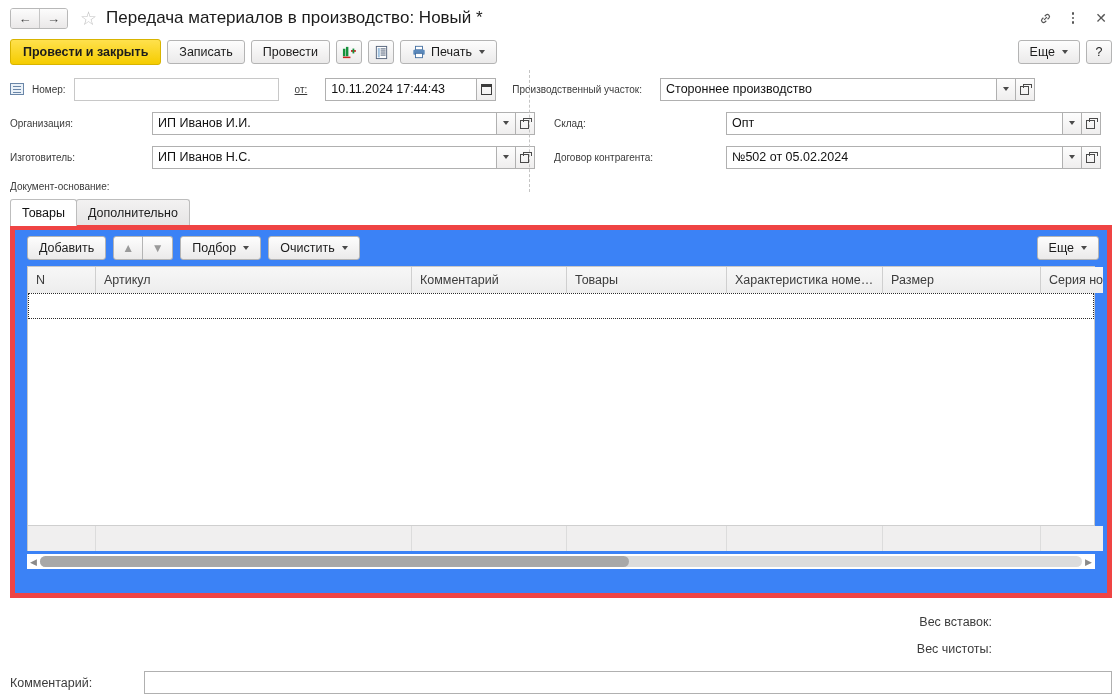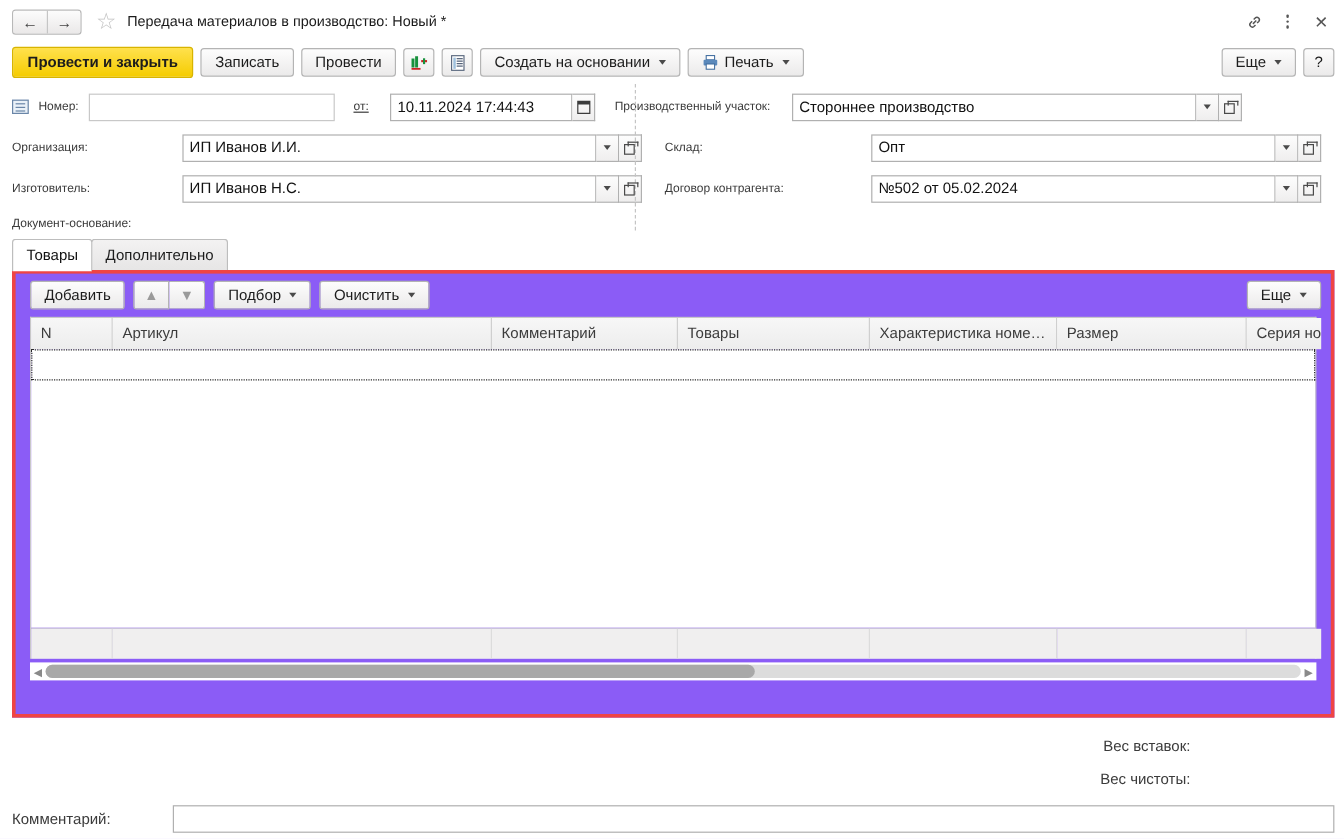--- a/index.html
+++ b/index.html
@@ -34,21 +34,21 @@
     display: flex; align-items: center; justify-content: center;
     font-size: 13px; color: #444;
     background: linear-gradient(to bottom,#fcfcfc,#eae8e8);
   }
   .navbtn + .navbtn { border-left: 1px solid #c5c5c5; }
   .star {
     margin-left: 12px; font-size: 19px; color: #c2c2c2; line-height: 1;
   }
   .doc-title {
     margin-left: 9px;
-    font-size: 12px;
+    font-size: 17px;
     color: #1b1b1b;
     white-space: nowrap;
   }
   .tb-right {
     margin-left: auto;
     display: flex; align-items: center; gap: 2px;
   }
   .tb-icon {
     width: 26px; height: 26px;
     display: flex; align-items: center; justify-content: center;
@@ -196,22 +196,22 @@
   }
   .tab.active {
     background: #fff;
     height: 23px;
     color: #111;
     position: relative; z-index: 2;
   }
 
   .tabpanel {
     margin: 0 8px 0 10px;
-    border: 3px solid #ef4444;
-    background: #8b5cf6;
+    border: 5px solid #ef4444;
+    background: #3b82f6;
     height: 373px;
     position: relative;
     top: -1px;
   }
 
   .tbl-toolbar {
     height: 36px;
     display: flex;
     align-items: center;
     padding: 0 8px 0 12px;
@@ -329,24 +329,20 @@
     <svg width="15" height="15" viewBox="0 0 16 16">
       <rect x="2.5" y="1.5" width="11" height="13" fill="#fff" stroke="#55637a" stroke-width="1"></rect>
       <rect x="4" y="3.2" width="2.2" height="10" fill="#9fc0dd"></rect>
       <rect x="7" y="3.6" width="5.4" height="1.1" fill="#55637a"></rect>
       <rect x="7" y="5.8" width="5.4" height="1.1" fill="#55637a"></rect>
       <rect x="7" y="8" width="5.4" height="1.1" fill="#55637a"></rect>
       <rect x="7" y="10.2" width="5.4" height="1.1" fill="#55637a"></rect>
     </svg>
   </div>
 
-  <div class="btn">
-    <span>Создать на основании</span>
-    <span class="caret"></span>
-  </div>
 
   <div class="btn">
     <svg class="ico-printer" width="14" height="14" viewBox="0 0 16 16">
       <rect x="4" y="1.5" width="8" height="4" fill="#fff" stroke="#3f6c9e" stroke-width="1"></rect>
       <rect x="1.5" y="5.5" width="13" height="5.5" rx="1" fill="#5b89bb"></rect>
       <rect x="4" y="9.5" width="8" height="5" fill="#fff" stroke="#3f6c9e" stroke-width="1"></rect>
     </svg>
     <span>Печать</span>
     <span class="caret"></span>
   </div>

